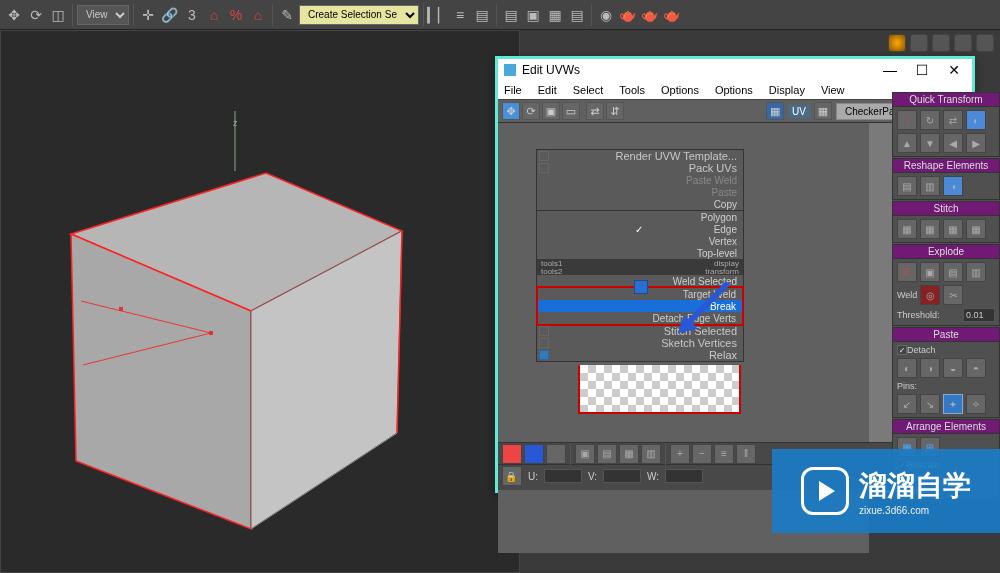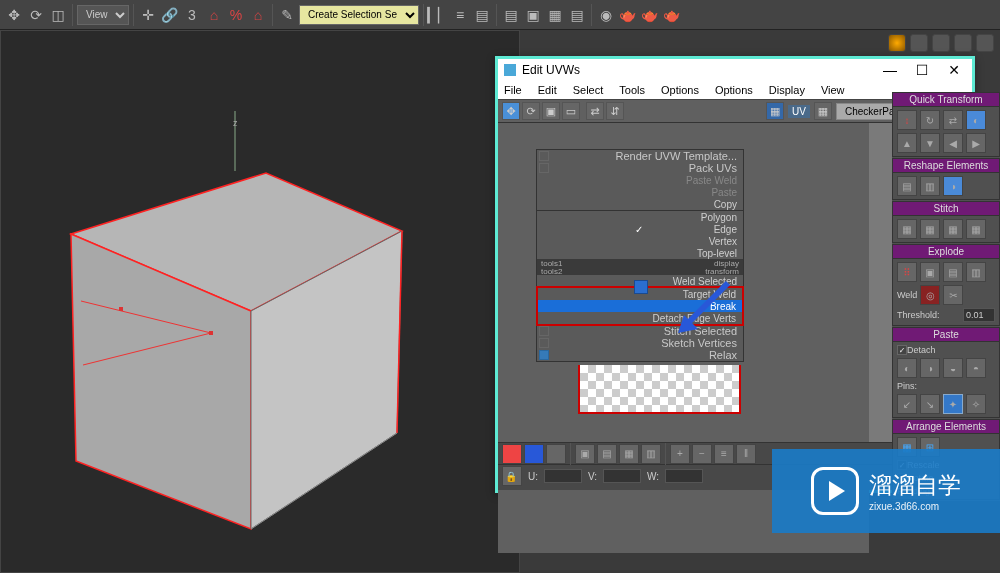--- a/index.html
+++ b/index.html
@@ -88,21 +88,21 @@
 
     
     .top-right-icons { position: absolute; right: 6px; top: 34px; display: flex; gap: 4px; }
     .tr-icon { width: 18px; height: 18px; border-radius: 3px; background: #555; border: 1px solid #444; }
 
     
     .watermark { position: absolute; right: 0; bottom: 40px; width: 228px; height: 84px; background: rgba(25, 123, 200, .9); display: flex; align-items: center; justify-content: center; z-index: 100; }
     .wm-logo { width: 48px; height: 48px; border-radius: 12px; border: 3px solid #fff; display: flex; align-items: center; justify-content: center; margin-right: 10px; }
     .wm-tri { width: 0; height: 0; border-left: 16px solid #fff; border-top: 10px solid transparent; border-bottom: 10px solid transparent; margin-left: 4px; }
     .wm-text { color: #fff; }
-    .wm-main { font-size: 23px; font-weight: normal; font-family: "Microsoft YaHei", sans-serif; }
+    .wm-main { font-size: 28px; font-weight: bold; font-family: "Microsoft YaHei", sans-serif; }
     .wm-sub { font-size: 10px; opacity: .9; }
   </style>
 </head>
 <body>
 
 <div class="main-toolbar">
   <span class="tb-icon">✥</span>
   <span class="tb-icon">⟳</span>
   <span class="tb-icon">◫</span>
   <span class="tb-sep"></span>

